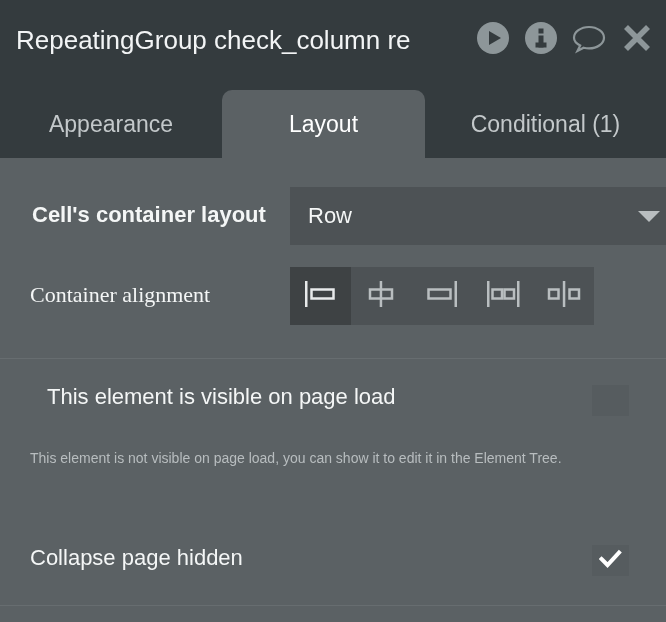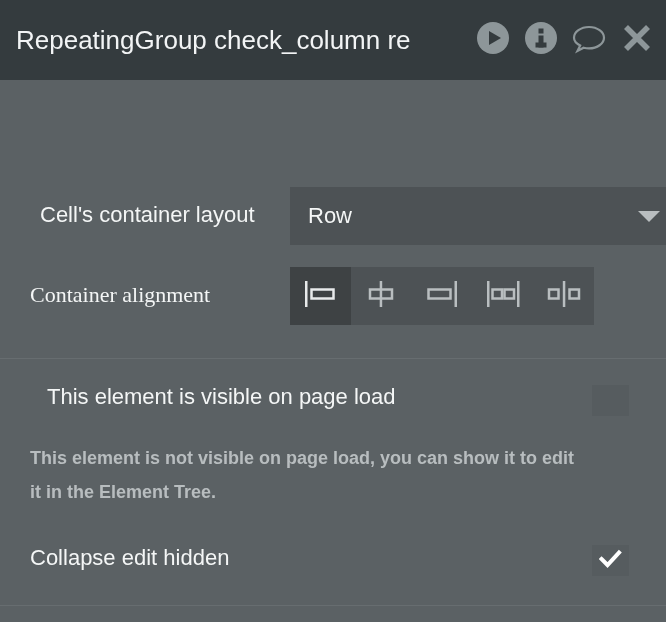--- a/index.html
+++ b/index.html
@@ -160,23 +160,22 @@
     display: flex;
     align-items: center;
     justify-content: center;
   }
 
   .helper-text {
     position: absolute;
     left: 30px;
     width: 560px;
     color: #b8bdbf;
-    font-size: 18px;
+    font-size: 14px;
     line-height: 34px;
-    font-weight: bold;
   }
 </style>
 </head>
 <body>
 
 <div id="app">
 
   <div class="titlebar">
     <div class="title-text">RepeatingGroup check_column re</div>
 
@@ -208,24 +207,35 @@
 
       <span class="ticon">
         <svg width="34" height="34" viewBox="0 0 34 34">
           <path d="M6 6 L28 28 M28 6 L6 28" stroke="#8d9699" stroke-width="5.6" stroke-linecap="butt"></path>
         </svg>
       </span>
 
     </div>
   </div>
 
+  <div class="tabbar">
+    <div class="tab tab-appearance">
+      <span>Appearance</span>
+    </div>
+    <div class="tab tab-layout">
+      <span>Layout</span>
+    </div>
+    <div class="tab tab-conditional">
+      <span>Conditional (1)</span>
+    </div>
+  </div>
 
   <div class="content">
 
-    <div class="row" style="left:40px; top:44px;">
+    <div class="row" style="left:32px; top:44px;font-weight:bold;">
       <span class="field-label">Cell's container layout</span>
     </div>
 
     <div class="dropdown">
       <span class="dropdown-value">Row</span>
       <span class="caret"></span>
     </div>
 
     <div class="row" style="left:30px; top:124px;font-family:Liberation Serif, serif;">
       <span class="field-label">Container alignment</span>
@@ -287,21 +297,21 @@
 
     <div class="row" style="left:47px; top:226px;">
       <span class="field-label">This element is visible on page load</span>
     </div>
 
     <div class="checkbox" style="left:592px; top:227px;"></div>
 
     <div class="helper-text" style="top:283px;">This element is not visible on page load, you can show it to edit it in the Element Tree.</div>
 
     <div class="row" style="left:30px; top:387px;">
-      <span class="field-label">Collapse edit hidden</span>
+      <span class="field-label">Collapse page hidden</span>
     </div>
 
     <div class="checkbox" style="left:592px; top:387px;">
       <span>
         <svg width="23" height="20" viewBox="0 0 23 20">
           <path d="M2.5 10 L8.5 16 L20 3.5" fill="none" stroke="#ffffff" stroke-width="4" stroke-linecap="square" stroke-linejoin="miter"></path>
         </svg>
       </span>
     </div>
 

